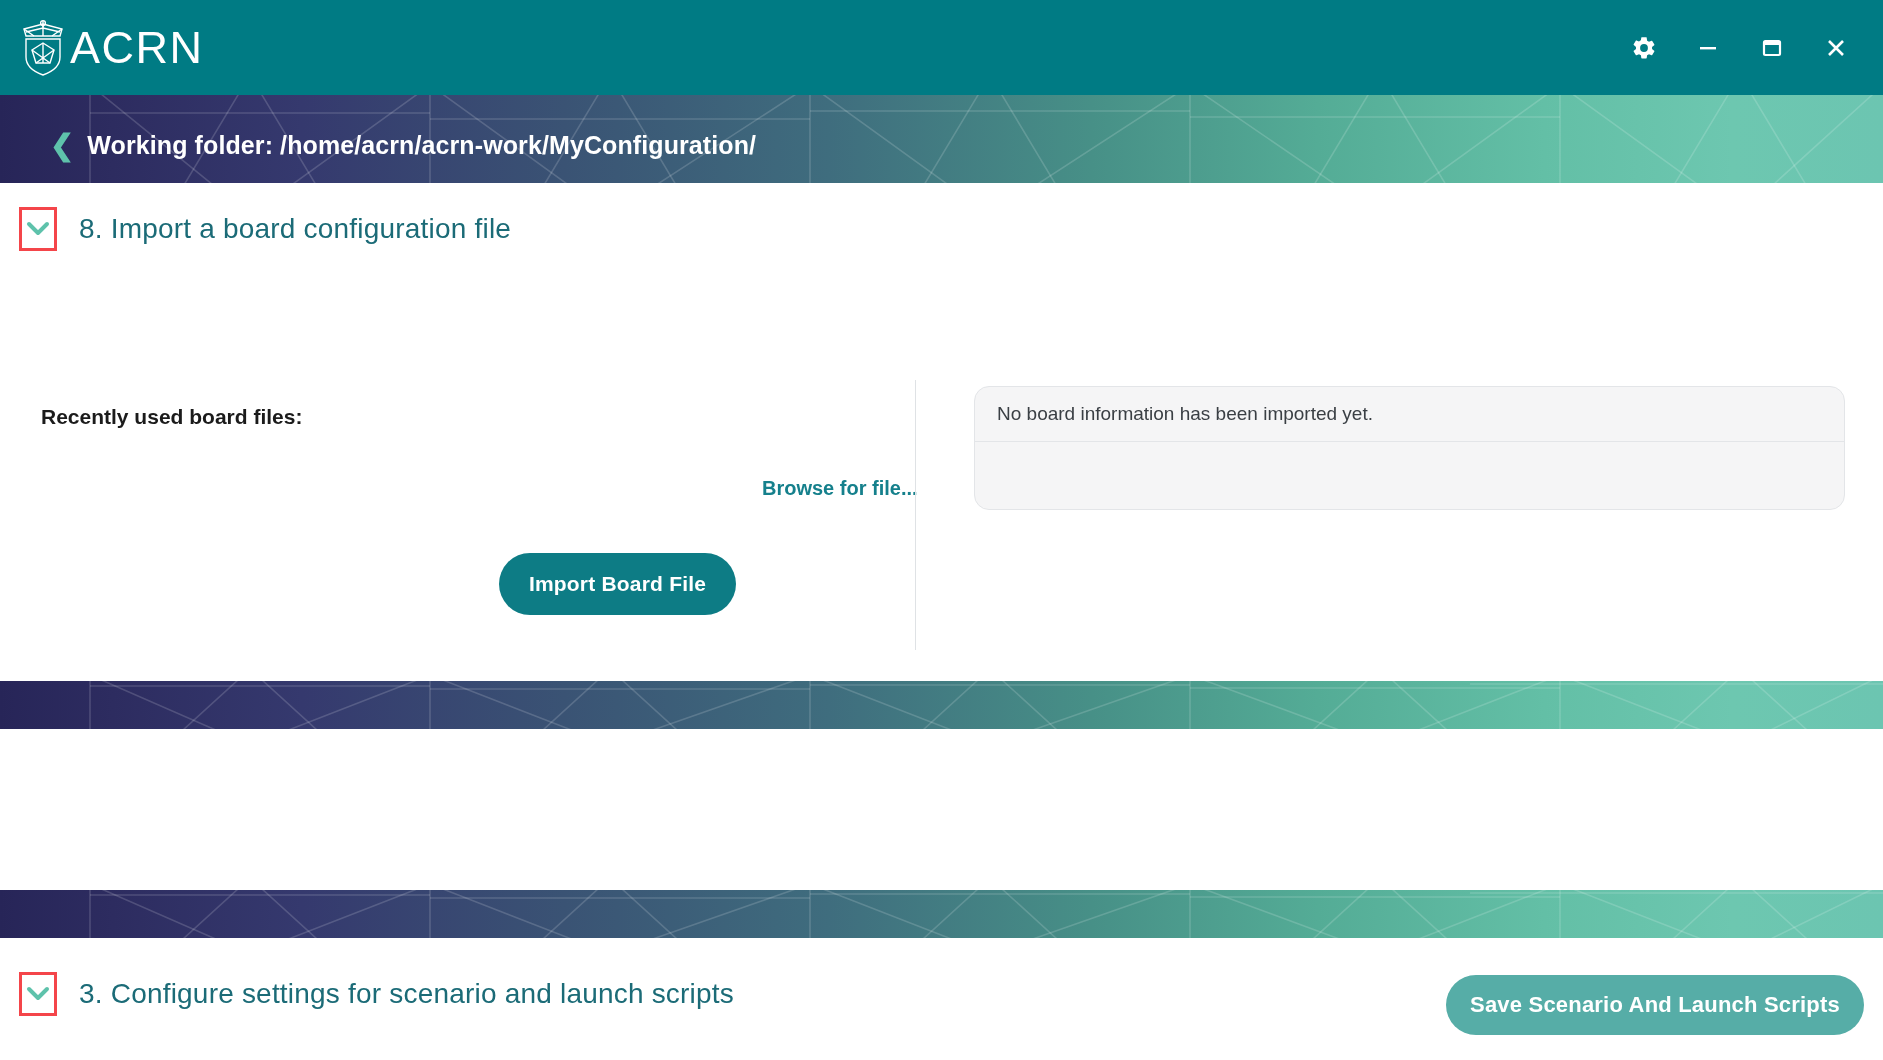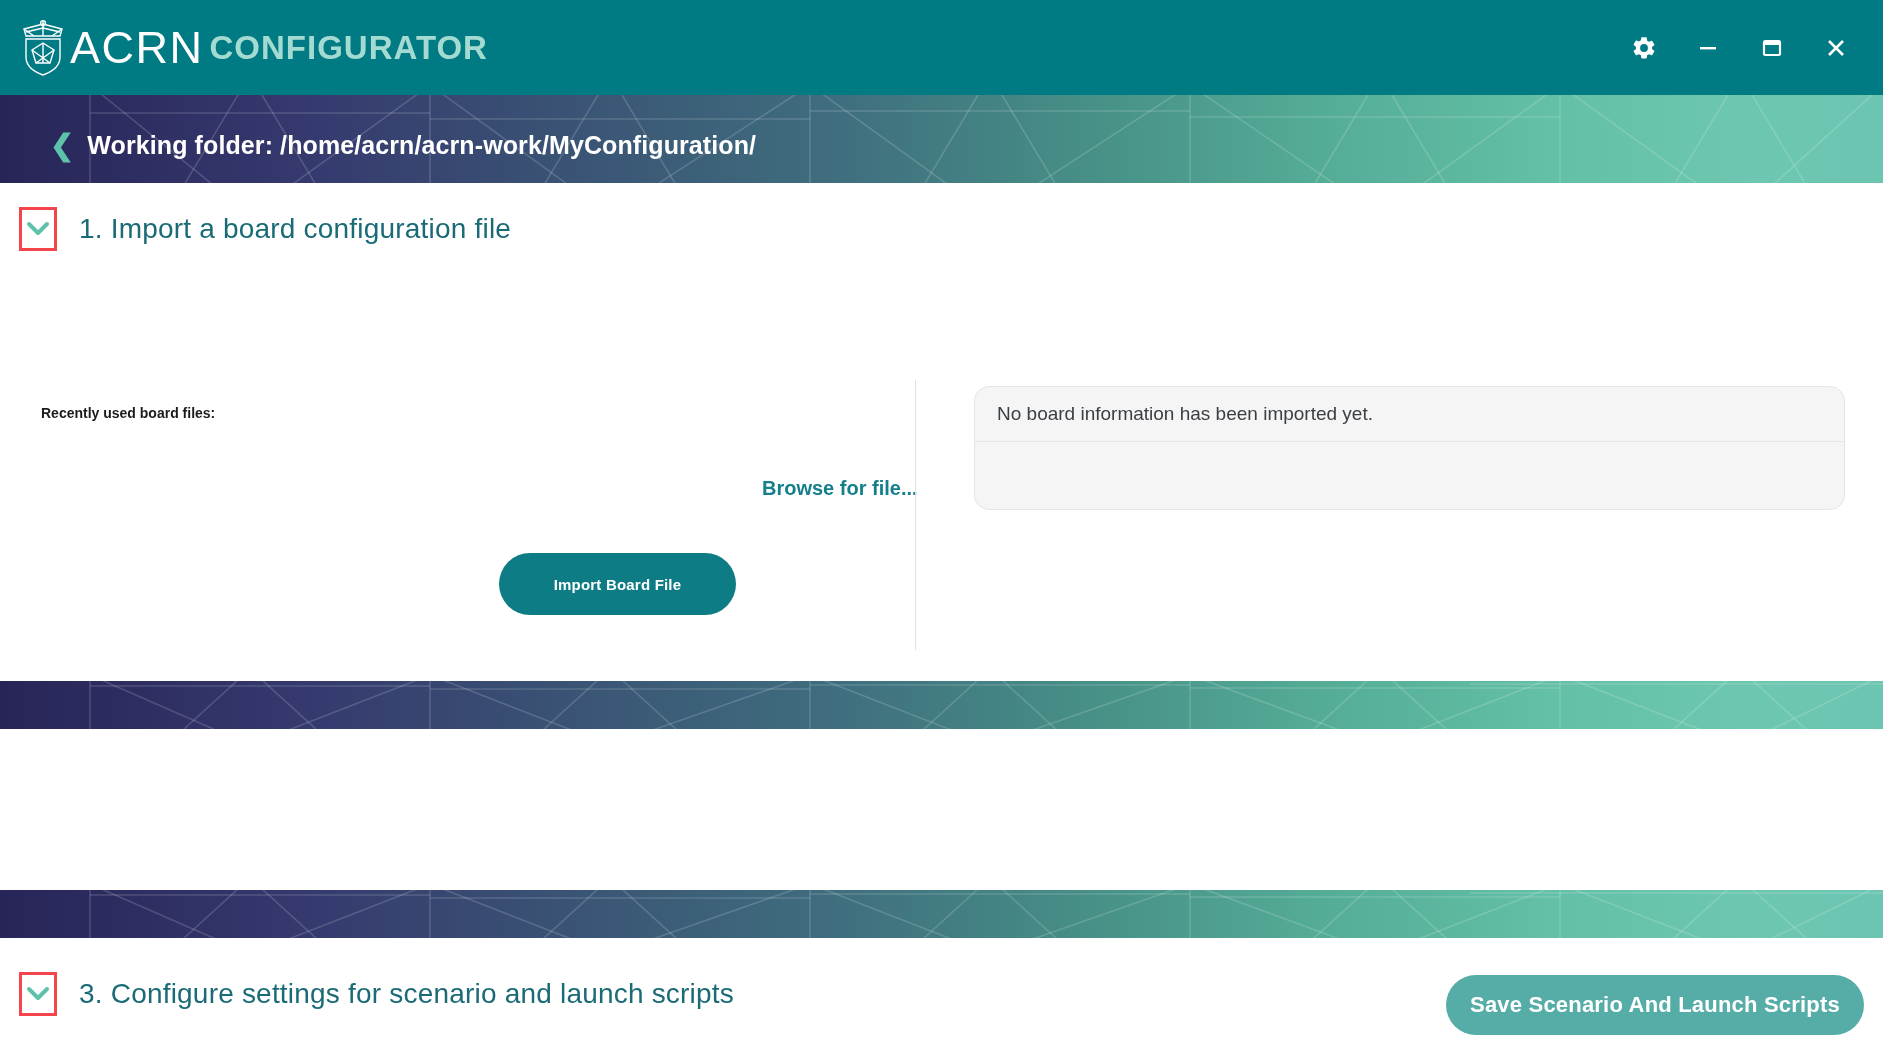--- a/index.html
+++ b/index.html
@@ -138,21 +138,21 @@
     font-size: 28px;
     font-weight: 400;
     letter-spacing: 0.2px;
     white-space: nowrap;
   }
 
   
   .s1-left-label {
     position: absolute;
     left: 41px; top: 405px;
-    font-size: 14px;
+    font-size: 21px;
     font-weight: bold;
     color: #1b1b1b;
   }
   .select-wrap {
     position: absolute;
     left: 42px; top: 458px;
     width: 695px; height: 62px;
     border: 1px solid #d6d9dd;
     border-radius: 7px;
     background: #ffffff;
@@ -191,21 +191,21 @@
     white-space: nowrap;
   }
   .import-btn {
     position: absolute;
     left: 499px; top: 553px;
     width: 237px; height: 62px;
     background: #0d7c85;
     color: #ffffff;
     border: none;
     border-radius: 31px;
-    font-size: 15px;
+    font-size: 21px;
     font-weight: bold;
     font-family: "Liberation Sans", sans-serif;
     cursor: pointer;
     letter-spacing: 0.2px;
   }
   .vdivider {
     position: absolute;
     left: 915px; top: 380px;
     width: 1px; height: 270px;
     background: #dfe2e5;
@@ -264,21 +264,20 @@
           <path d="M8 10 L27 5 L46 10 L44 17 L10 17 Z"></path>
           <path d="M8 10 L18 17 M27 5 L27 17 M46 10 L36 17"></path>
           <path d="M10 13 L27 9 L44 13"></path>
           <circle cx="27" cy="4" r="2.4"></circle>
           <path d="M10 20 L44 20 L44 38 Q44 50 27 56 Q10 50 10 38 Z"></path>
           <path d="M27 24 L38 31 L34 44 L20 44 L16 31 Z"></path>
           <path d="M27 24 L27 44 M16 31 L34 44 M38 31 L20 44"></path>
         </g>
       </svg>
       <span class="brand-acrn">ACRN</span>
-      <span class="brand-config">CONFIGURATOR</span>
     </div>
 
     <div class="winctrls">
       <div class="winbtn">
         <svg width="26" height="26" viewBox="0 0 24 24" fill="#ffffff">
           <path d="M19.4 13a7.6 7.6 0 0 0 .06-1 7.6 7.6 0 0 0-.07-1l2.05-1.58a.5.5 0 0 0 .12-.63l-1.95-3.3a.49.49 0 0 0-.6-.22l-2.4.96a7.2 7.2 0 0 0-1.73-1l-.37-2.54A.49.49 0 0 0 14 2h-4a.49.49 0 0 0-.49.42l-.36 2.54c-.63.25-1.2.59-1.74 1l-2.4-.96a.49.49 0 0 0-.6.22l-1.95 3.3a.5.5 0 0 0 .12.63L4.63 11a7.6 7.6 0 0 0 0 2l-2.05 1.58a.5.5 0 0 0-.12.63l1.95 3.3c.12.22.38.3.6.22l2.4-.96c.54.41 1.1.75 1.74 1l.36 2.54c.04.24.25.42.49.42h4c.24 0 .45-.18.49-.42l.37-2.54c.62-.25 1.2-.59 1.73-1l2.4.96c.22.08.48 0 .6-.22l1.95-3.3a.5.5 0 0 0-.12-.63L19.4 13zM12 15.6A3.6 3.6 0 1 1 15.6 12 3.6 3.6 0 0 1 12 15.6z"></path>
         </svg>
       </div>
       <div class="winbtn">
         <svg width="24" height="24" viewBox="0 0 24 24">
@@ -324,21 +323,21 @@
     <span class="wf-back">❮</span>
     <span class="wf-text">Working folder: /home/acrn/acrn-work/MyConfiguration/</span>
   </div>
 
   <div class="sec-head" style="top:203px">
     <div class="chev-box">
       <svg width="24" height="16" viewBox="0 0 24 16">
         <path d="M3 3 L12 12 L21 3" stroke="#5ec2ab" stroke-width="4" fill="none" stroke-linecap="round" stroke-linejoin="round"></path>
       </svg>
     </div>
-    <span class="sec-title">1. Import a board configuration file</span>
+    <span class="sec-title">8. Import a board configuration file</span>
   </div>
 
   <div class="s1-left-label">Recently used board files:</div>
 
 
   <div class="browse-link">Browse for file...</div>
 
   <button class="import-btn">Import Board File</button>
 
   <div class="vdivider"></div>

